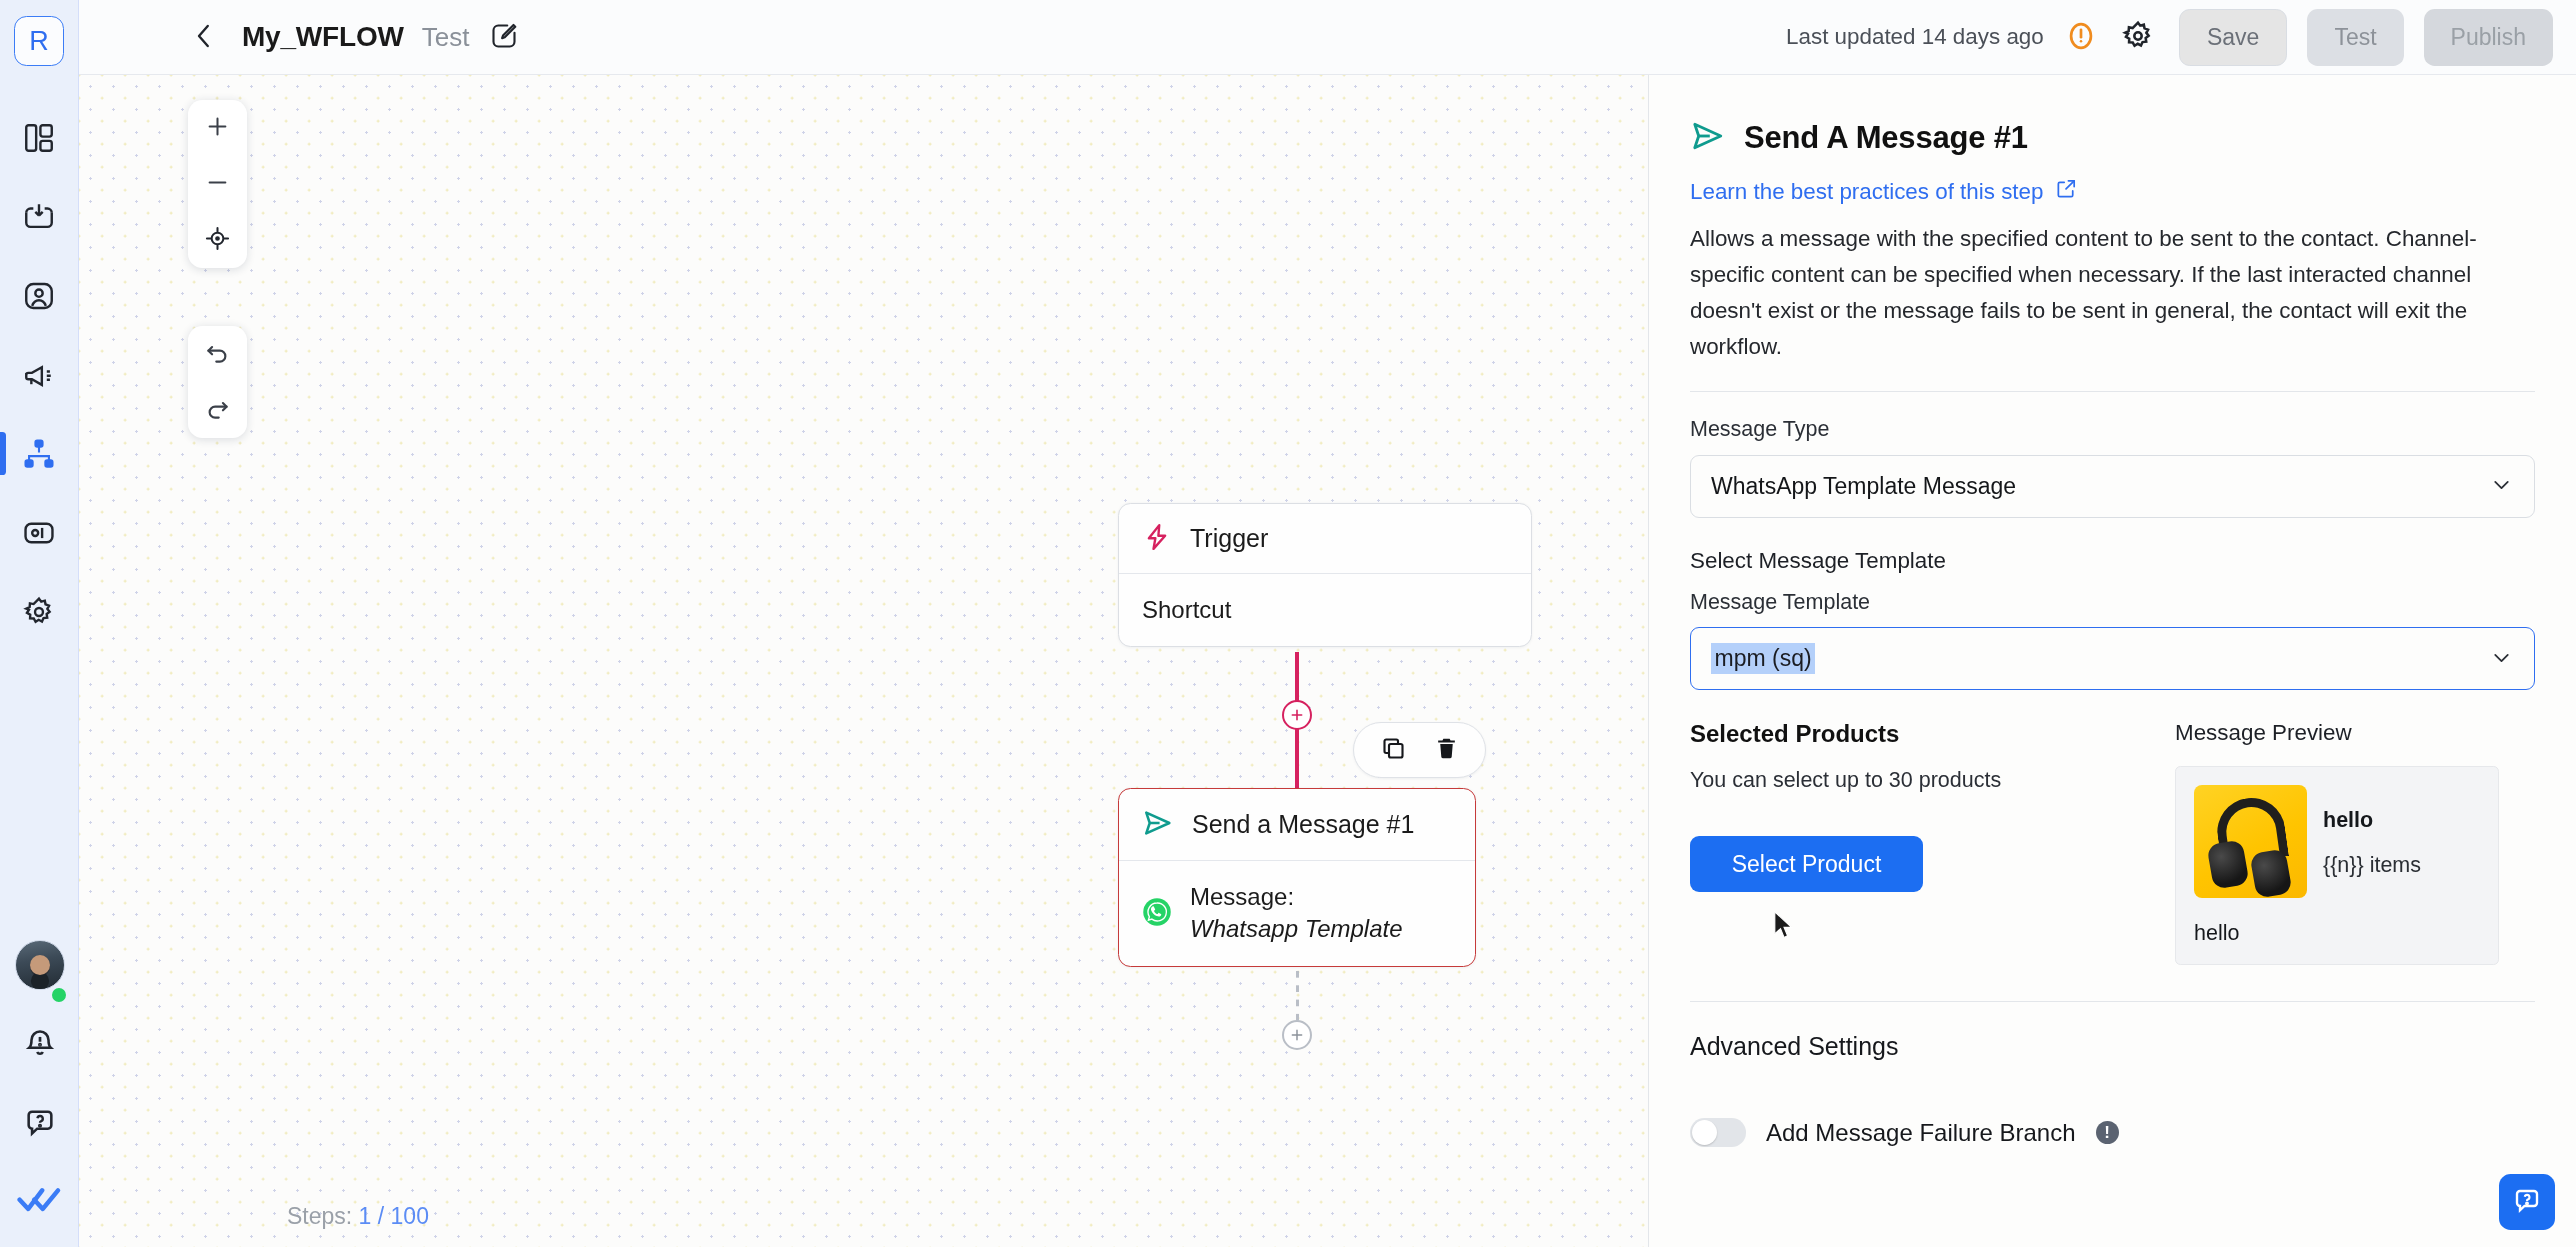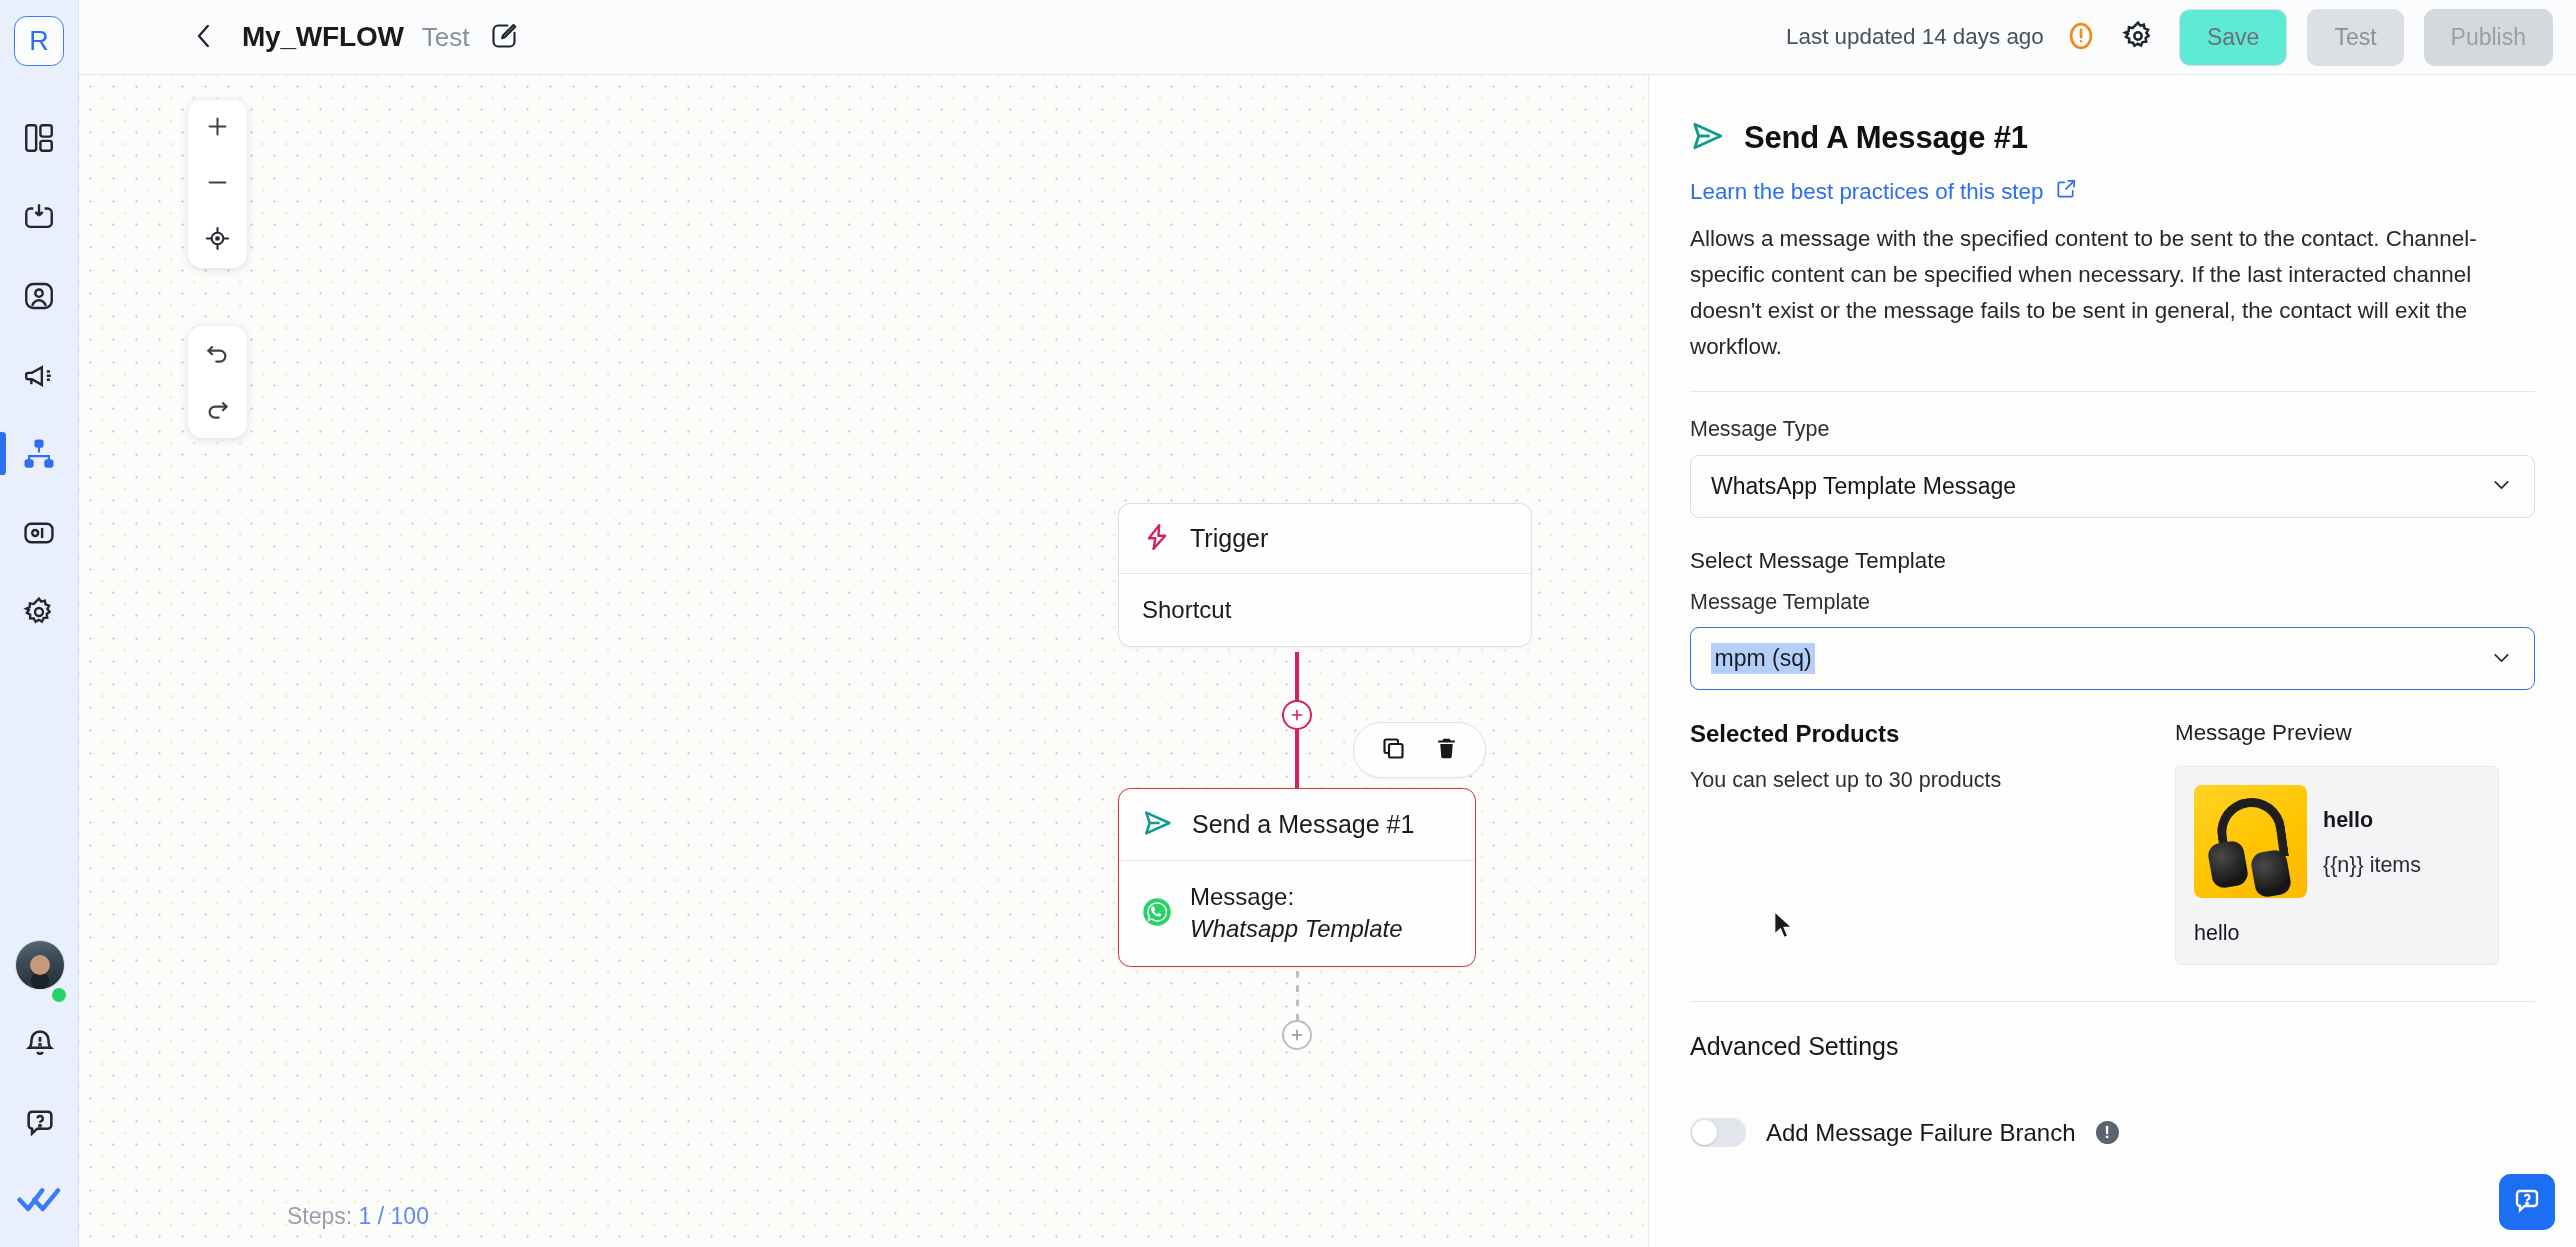--- a/index.html
+++ b/index.html
@@ -77,21 +77,21 @@
   .edit-btn { margin-left: 20px; display:flex; align-items:center; }
   .topbar-right { margin-left: auto; display: flex; align-items: center; gap: 20px; }
   .last-updated { font-size: 22.4px; color: #4b5058; }
   .warn-icon { display:flex; }
   .gear-btn { display:flex; padding: 3.6px; }
   .btn {
     height: 57px; border-radius: 10.7px; padding: 0 27px;
     display: flex; align-items: center; justify-content: center;
     font-size: 23px; cursor: pointer; border: none; white-space: nowrap;
   }
-  .btn-save { background:#5eead4; border:0.9px solid #d9dde3; color:#6b7078; }
+  .btn-save { background:#e5e5e5; border:0.9px solid #d9dde3; color:#6b7078; }
   .btn-test { background:#dcdfe4; color:#8d9299; }
   .btn-publish { background:#d5d8dd; color:#9aa0a6; }
 
   
   .body-row { flex: 1 1 auto; display: flex; min-height: 0; }
   .canvas {
     flex: 1 1 auto; position: relative; min-width: 0;
     background-color: #fcfcfb;
     background-image:
       radial-gradient(circle, #cfd3e8 1.3px, transparent 1.3px),
@@ -568,20 +568,21 @@
             <svg width="25" height="25" viewBox="0 0 24 24" fill="none" stroke="#2b2f36" stroke-width="1.7" stroke-linecap="round" stroke-linejoin="round">
                 <path d="M6 9.5l6 6 6-6"></path>
               </svg>
           </span>
         </div>
 
         <div class="two-col">
           <div class="col-left">
             <div class="group-title">Selected Products</div>
             <div class="hint">You can select up to 30 products</div>
+            <button class="btn-primary">Select Product</button>
           </div>
           <div class="col-right">
             <div class="preview-label">Message Preview</div>
             <div class="preview-card">
               <div class="preview-top">
                 <div class="prod-img">
                   <div class="hp-band"></div>
                     <div class="hp-cupL"></div>
                     <div class="hp-cupR"></div>
                 </div>

